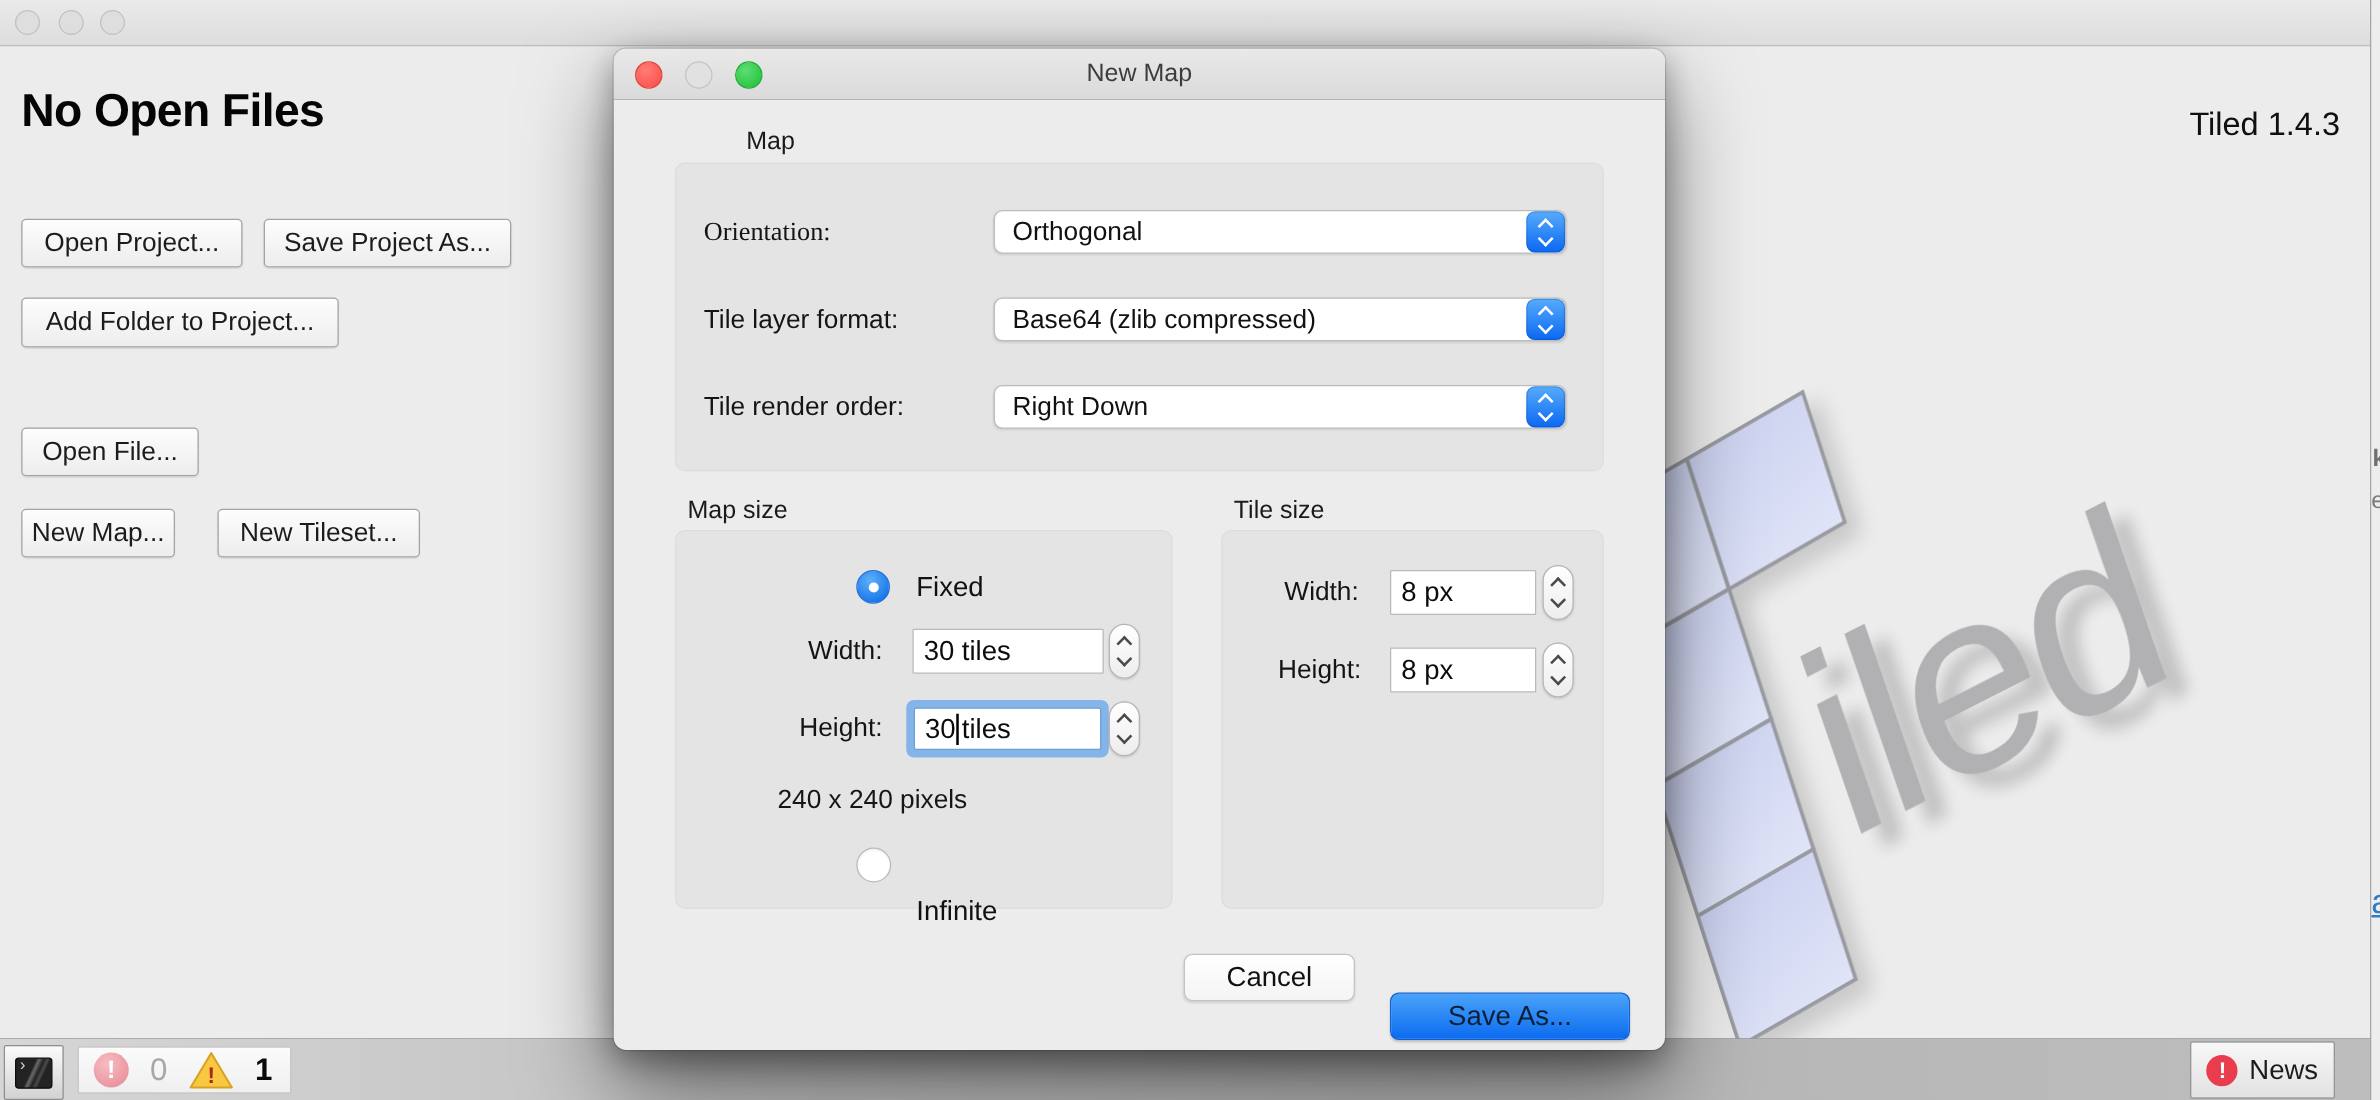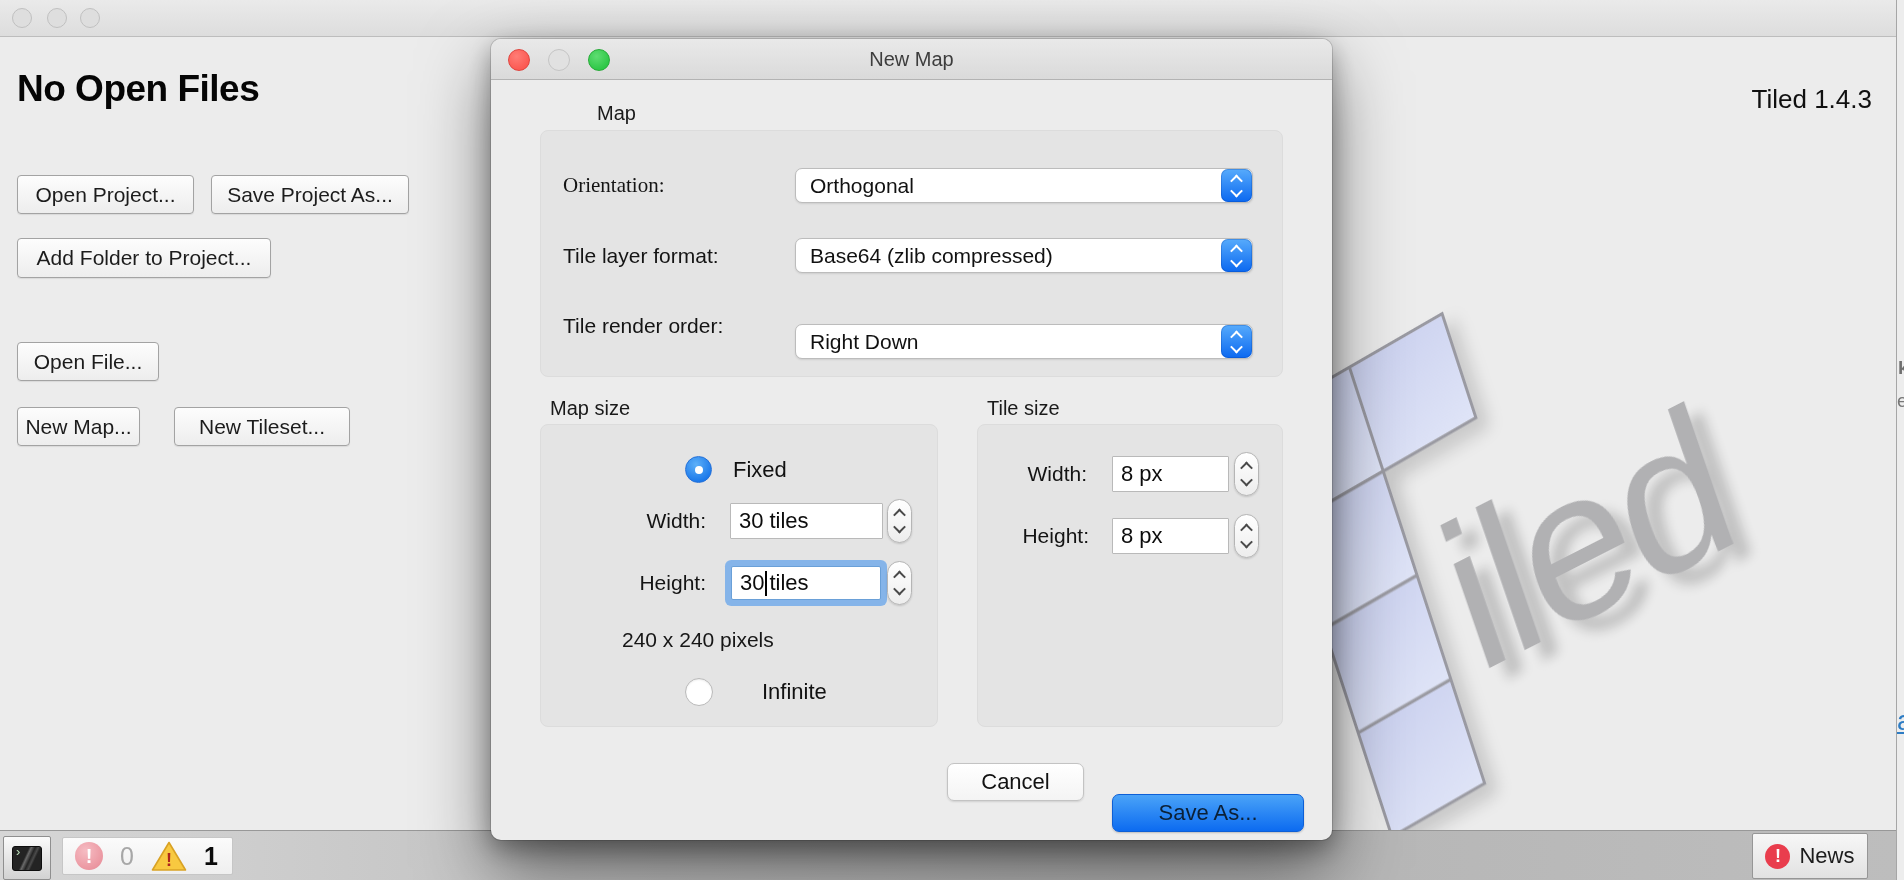--- a/index.html
+++ b/index.html
@@ -157,21 +157,21 @@
   </div>
 
   <div class="heading">No Open Files</div>
   <div class="version">Tiled 1.4.3</div>
 
   <div class="pbtn" style="left:17px;  top:175px; width:177px;">Open Project...</div>
   <div class="pbtn" style="left:17px;  top:238px; width:254px; height:40px;">Add Folder to Project...</div>
   <div class="pbtn" style="left:211px; top:175px; width:198px;">Save Project As...</div>
   <div class="pbtn" style="left:17px;  top:342px; width:142px;">Open File...</div>
   <div class="pbtn" style="left:17px;  top:407px; width:123px;">New Map...</div>
-  <div class="pbtn" style="left:174px; top:407px; width:176px;">New Tileset...</div>
+  <div class="pbtn" style="left:174px; top:407px; width:162px;">New Tileset...</div>
 
   <div class="statusbar">
     <div class="console-btn">
       <div class="console-glyph"></div>
     </div>
     <div class="issues">
       <div class="err-ico">!</div>
       <div class="cnt0">0</div>
       <div class="warn-ico">
         <svg width="36" height="31" viewBox="0 0 36 31">
@@ -218,21 +218,21 @@
   <div class="row-label" style="left:72px; top:199px; line-height:35px;">Tile layer format:</div>
   <div class="combobox" style="top:199px;">
     <span>Base64 (zlib compressed)</span>
     <div class="combo-stepper">
         <i class="chv chv-up"></i>
         <i class="chv chv-dn"></i>
       </div>
   </div>
 
   <div class="row-label" style="left:72px; top:269px; line-height:35px;">Tile render order:</div>
-  <div class="combobox" style="top:285px;">
+  <div class="combobox" style="top:269px;">
     <span>Right Down</span>
     <div class="combo-stepper">
         <i class="chv chv-up"></i>
         <i class="chv chv-dn"></i>
       </div>
   </div>
 
   <div class="group-label" style="left:59px; top:358px;">Map size</div>
   <div class="group-box" style="left:49px; top:385px; width:398px; height:303px;"></div>
 
@@ -256,21 +256,21 @@
     <span>tiles</span>
   </div>
   <div class="stepper" style="left:396px; top:522px;">
       <i class="schv chv-up"></i>
       <i class="schv chv-dn"></i>
     </div>
 
   <div class="pixels-label" style="left:131px; top:589px;">240 x 240 pixels</div>
 
   <div class="radio radio-off" style="left:194px; top:639px;"></div>
-  <div class="radio-label" style="left:242px; top:639px; line-height:28px;margin-left:29px;">Infinite</div>
+  <div class="radio-label" style="left:242px; top:676px; line-height:28px;">Infinite</div>
 
   <div class="group-label" style="left:496px; top:358px;">Tile size</div>
   <div class="group-box" style="left:486px; top:385px; width:306px; height:303px;"></div>
 
   <div class="row-label" style="left:496px; top:423px; width:100px; text-align:right; line-height:24px;">Width:</div>
   <div class="spinfield" style="left:621px; top:417px; width:117px; height:36px;">
     <span>8 px</span>
   </div>
   <div class="stepper" style="left:743px; top:413px;">
       <i class="schv chv-up"></i>

